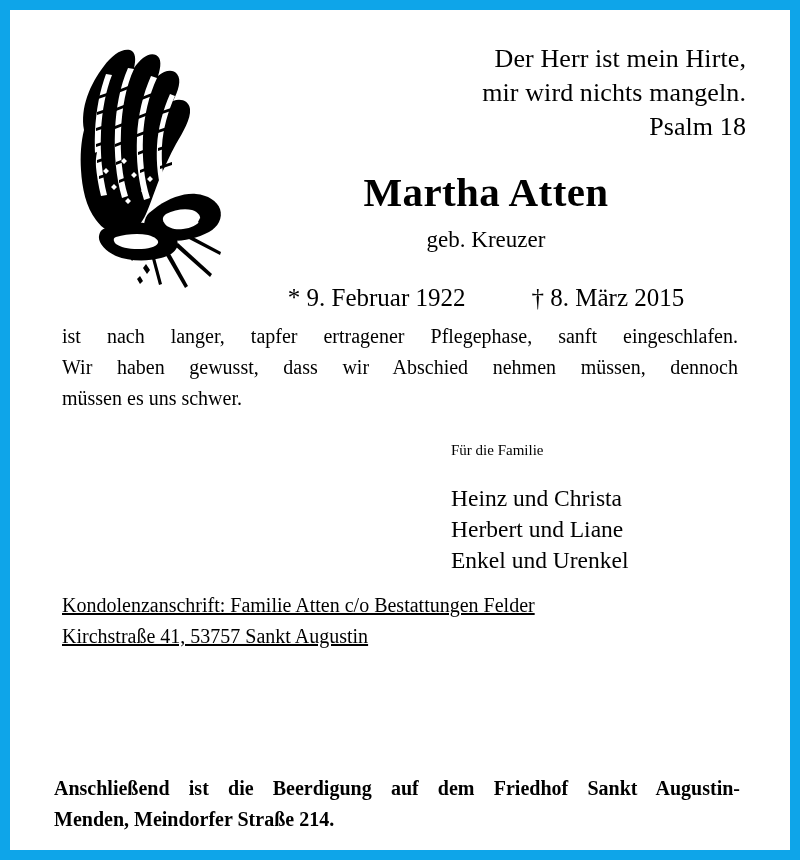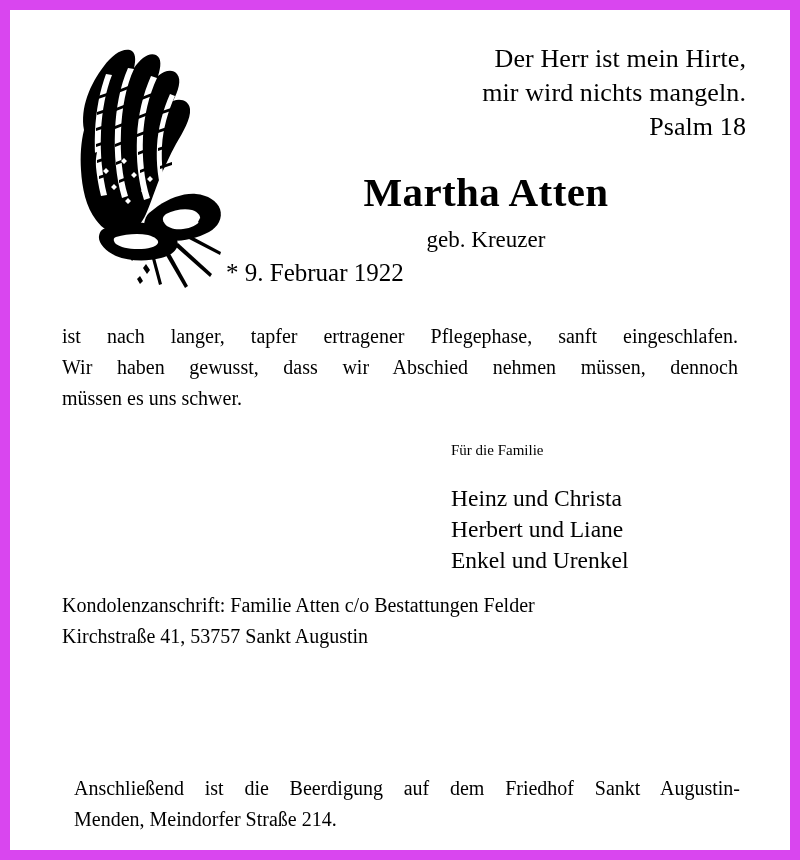--- a/index.html
+++ b/index.html
@@ -14,21 +14,21 @@
     color: #000000;
     overflow: hidden;
   }
 
   #obituary-card {
     position: relative;
     box-sizing: border-box;
     width: 800px;
     height: 860px;
     background: #eab308;
-    border: 10px solid #d946ef;
+    border: 10px solid #0ea5e9;
   }
 
   #card-inner {
     position: relative;
     box-sizing: border-box;
     width: 100%;
     height: 100%;
     background: #ffffff;
     padding: 0;
   }
@@ -72,24 +72,25 @@
     font-weight: bold;
     line-height: 48px;
     letter-spacing: 0.4px;
   }
   #maiden-name {
     font-size: 23px;
     line-height: 30px;
     margin-top: 9px;
   }
   #dates-row {
-    margin-top: 2px;
+    margin-top: 27px;
     font-size: 25px;
     line-height: 32px;
     display: flex;
+    justify-content: center;
     align-items: baseline;
   }
   #dates-row .date-item { white-space: nowrap; }
   #dates-row .date-gap { display: inline-block; width: 66px; }
 
   
   #text-column {
     position: absolute;
     left: 44px;
     right: 44px;
@@ -136,44 +137,45 @@
   }
   #family-names .family-name-line { white-space: nowrap; }
 
   
   #condolence-block {
     position: absolute;
     left: 44px;
     right: 44px;
     top: 572px;
   }
-  #condolence-block .ln { display: block; white-space: nowrap; }
+  #condolence-block .ln { display: block; white-space: nowrap; text-decoration: underline; }
 
   #service-block {
     position: absolute;
     left: 44px;
     right: 42px;
     top: 653px;
   }
   #service-block .ln {
     display: block;
     text-align: justify;
     text-align-last: justify;
     white-space: nowrap;
   }
   #service-block .ln.tail {
     text-align-last: left;
     white-space: normal;
   }
 
   #burial-block {
     position: absolute;
-    left: 56px;
+    left: 36px;
     right: 42px;
     top: 755px;
+    font-weight: bold;
   }
   #burial-block .ln {
     display: block;
     text-align: justify;
     text-align-last: justify;
     white-space: nowrap;
   }
   #burial-block .ln.tail {
     text-align-last: left;
     white-space: normal;
@@ -256,20 +258,21 @@
       <div class="verse-line">mir wird nichts mangeln.</div>
       <div class="verse-line">Psalm 18</div>
     </div>
 
     <div id="name-block">
       <div id="deceased-name">Martha Atten</div>
       <div id="maiden-name">geb. Kreuzer</div>
       <div id="dates-row">
         <span class="date-item">* 9. Februar 1922</span>
         <span class="date-gap"></span>
+        <span class="date-item">† 8. März 2015</span>
       </div>
     </div>
 
     <div id="text-column">
       <p class="para" id="intro-paragraph">
         <span class="ln">ist nach langer, tapfer ertragener Pflegephase, sanft eingeschlafen.</span>
         <span class="ln">Wir haben gewusst, dass wir Abschied nehmen müssen, dennoch</span>
         <span class="ln tail">müssen es uns schwer.</span>
       </p>
     </div>

